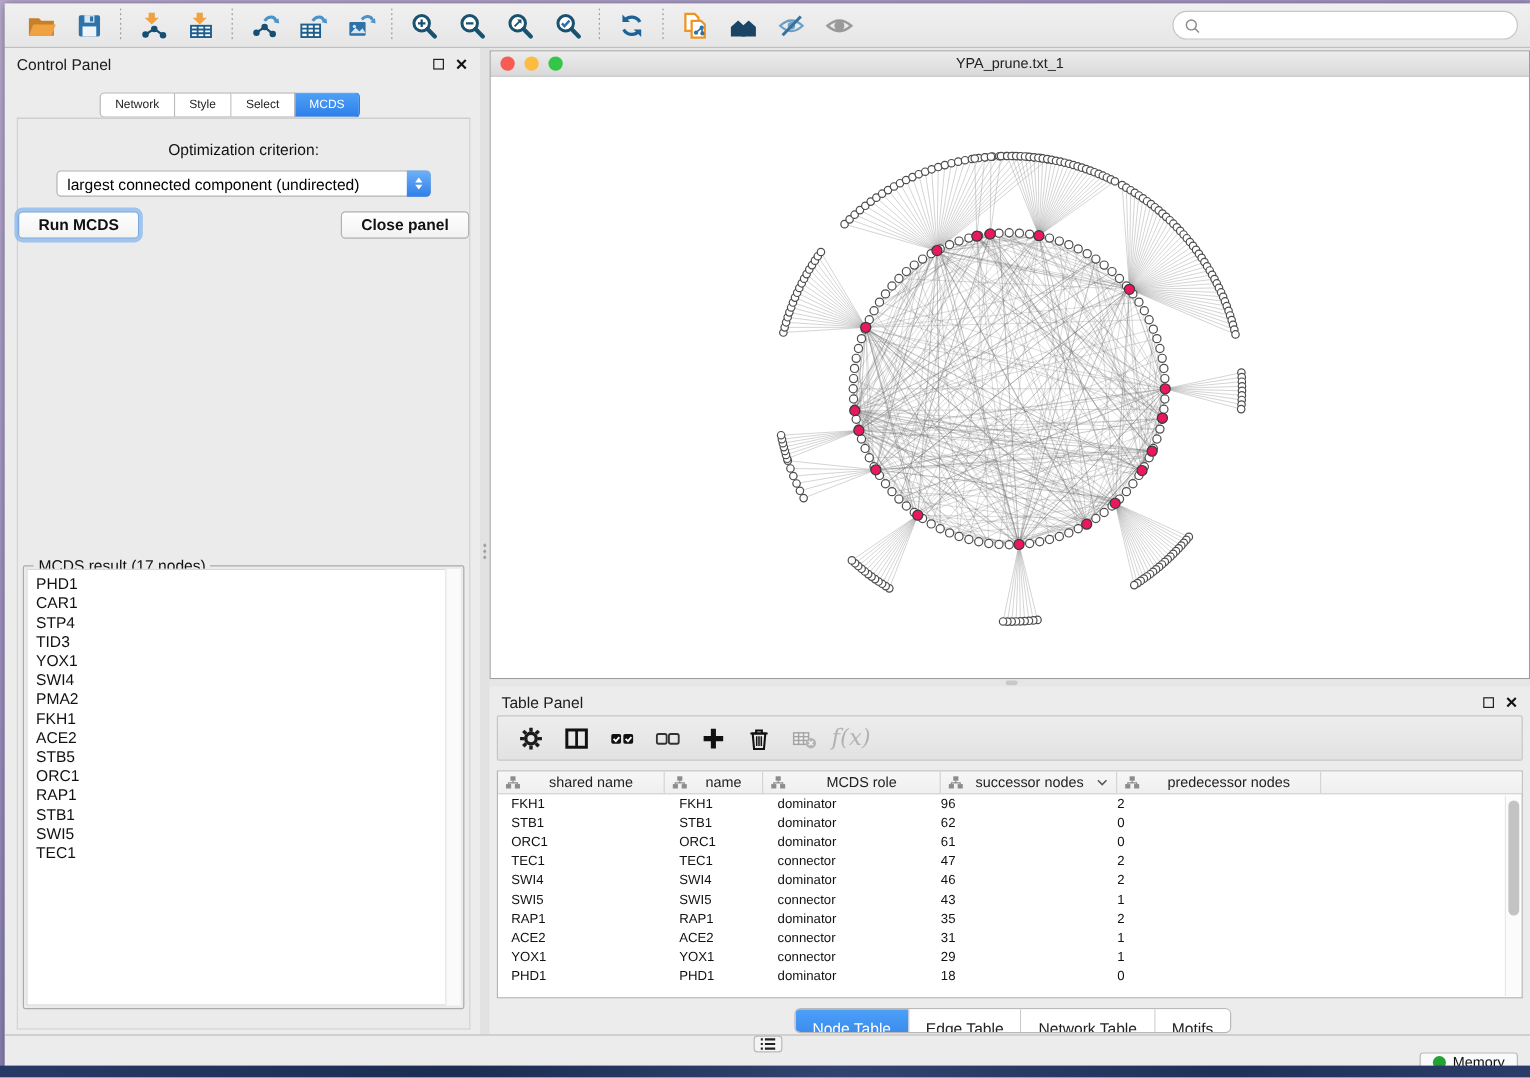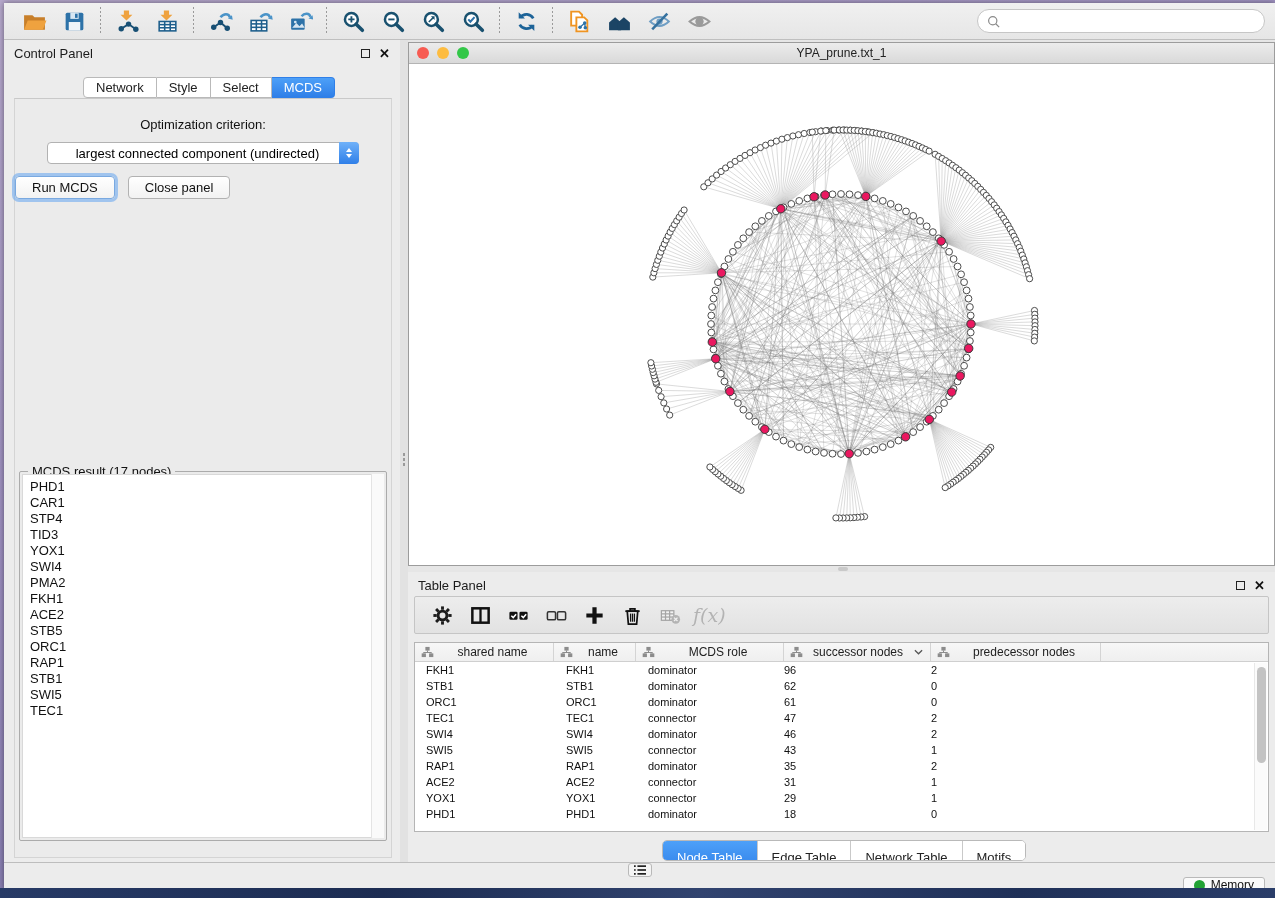--- a/index.html
+++ b/index.html
@@ -28,37 +28,37 @@
   #search-input { border:none; outline:none; flex:1; font-size:12px; background:transparent; }
 
   
   #control-panel { position:absolute; left:0; top:37px; width:396px; height:822px; background:#ececec; }
   .panel-titlebar { height:26px; display:flex; align-items:center; padding:0 10px;
     font-size:13px; color:#1c1c1c; }
   .panel-winbtns { margin-left:auto; display:flex; align-items:center; gap:9px; }
   .float-btn { width:9px; height:9px; border:1.5px solid #222; }
   .close-btn { font-size:13px; font-weight:bold; color:#111; line-height:1; }
   #cp-tabs { position:absolute; left:79px; top:37px; display:flex; }
-  .cp-tab { height:21px; padding:0 12px; font-size:13px; display:flex; align-items:center;
+  .cp-tab { height:21px; padding:0 12px; font-size:10px; display:flex; align-items:center;
     background:#fff; border:1px solid #b9b9b9; border-left:none; color:#222; }
   .cp-tab:first-child { border-left:1px solid #b9b9b9; border-radius:4px 0 0 4px; }
   .cp-tab:last-child { border-radius:0 4px 4px 0; }
   .cp-tab.active { background:linear-gradient(#4da0f8,#2f7fe8); color:#fff; border-color:#2f7fe8; }
   #cp-content { position:absolute; left:10px; top:58px; width:378px; height:760px;
     background:#ebebeb; border:1px solid #d4d4d4; border-top:1px solid #c9c9c9; }
   #opt-label { margin-top:18px; text-align:center; font-size:13px; color:#111; }
   #criterion-select { margin:10px auto 0; width:312px; height:22px; background:#fff;
-    border:1px solid #b2b2b2; border-radius:4px; display:flex; align-items:center; font-size:13px;text-align:center; }
+    border:1px solid #b2b2b2; border-radius:4px; display:flex; align-items:center; font-size:13px; }
   #criterion-select .val { flex:1; padding-left:8px; white-space:nowrap; overflow:hidden; }
   #criterion-select .stepper { width:20px; height:22px; margin:-1px -1px -1px 0;
     background:linear-gradient(#6fb1f9,#2f7fe8); border-radius:0 4px 4px 0;
     display:flex; flex-direction:column; align-items:center; justify-content:center; gap:2px; }
   .car-up { width:0;height:0;border-left:3.5px solid transparent;border-right:3.5px solid transparent;border-bottom:4px solid #fff; }
   .car-dn { width:0;height:0;border-left:3.5px solid transparent;border-right:3.5px solid transparent;border-top:4px solid #fff; }
-  #cp-buttons { margin-top:12px; display:flex; justify-content:flex-start; gap:13px; }
+  #cp-buttons { margin-top:12px; display:flex; justify-content:space-between; gap:13px;font-weight:bold; }
   .push-btn { height:23px; padding:0 16px; background:linear-gradient(#ffffff,#f2f2f2);
     border:1px solid #b2b2b2; border-radius:4px; font-size:13px; color:#111;
     display:flex; align-items:center; }
   .push-btn.focused { box-shadow:0 0 0 3px rgba(110,170,240,.6); border-color:#7aa9e0; }
   #result-group { position:absolute; left:4px; top:372px; width:368px; height:370px;
     border:1px solid #ababab; border-radius:2px; }
   #result-legend { position:absolute; top:-8px; left:8px; background:#ebebeb; padding:0 4px;
     font-size:13px; color:#111; }
   #result-list { position:absolute; inset:2px; background:#fff; border:1px solid #d9d9d9;
     overflow:hidden; padding:4px 0 0 7px; }

